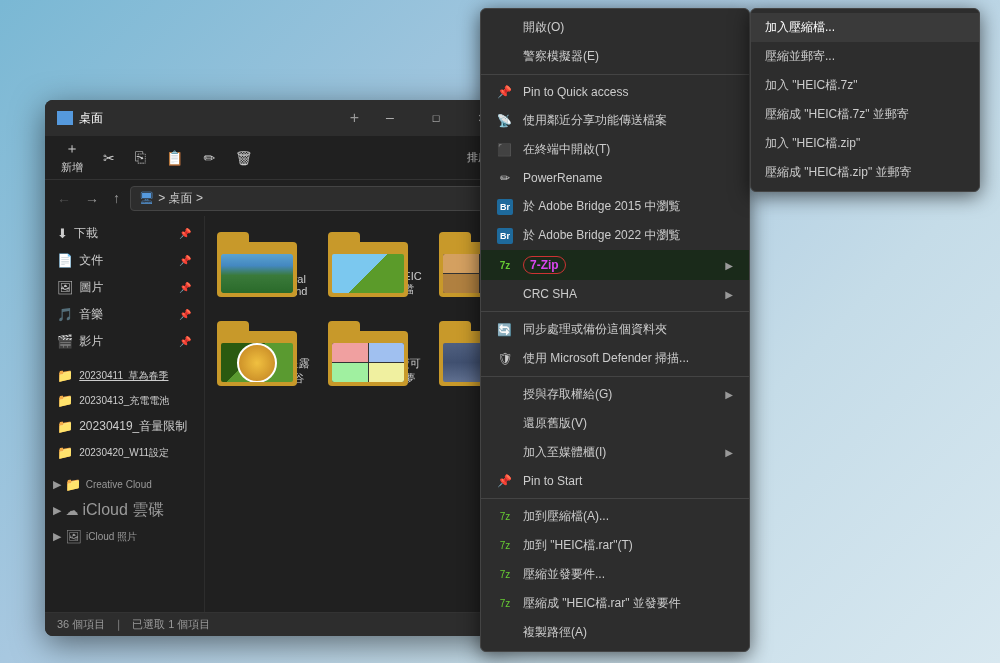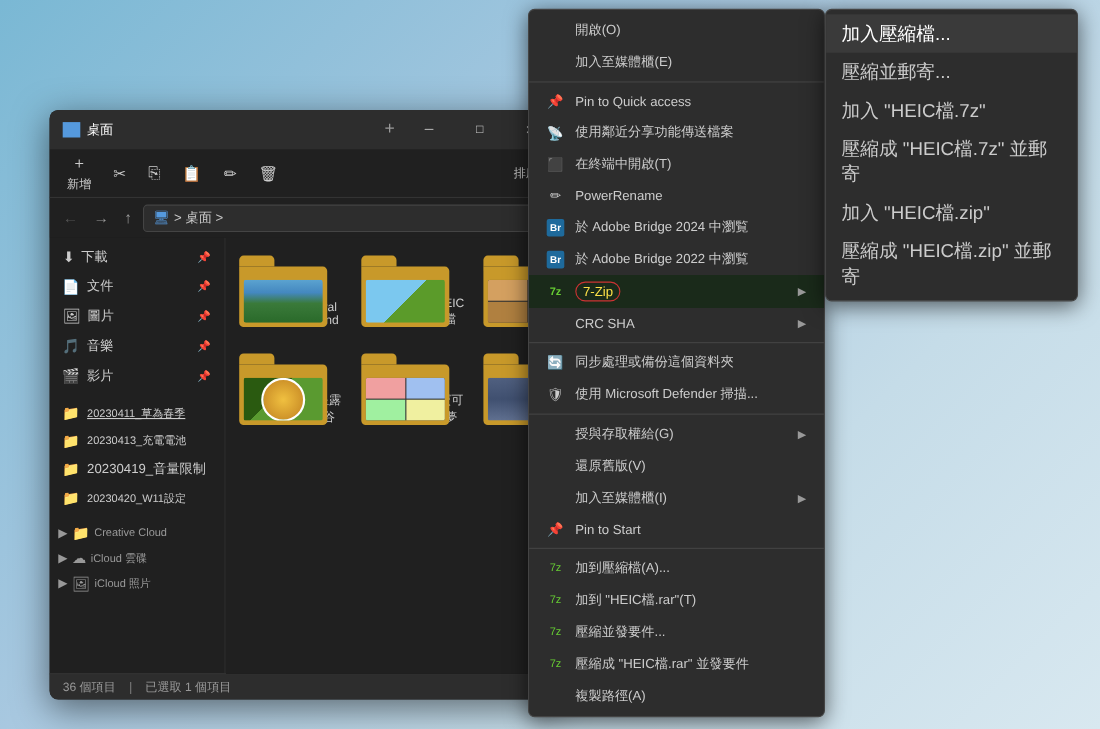--- a/index.html
+++ b/index.html
@@ -334,21 +334,21 @@
       border-radius: 6px;
       box-shadow: 0 4px 20px rgba(0,0,0,0.6);
       padding: 4px 0;
       z-index: 101;
     }
 
     .submenu-item {
       display: flex;
       padding: 6px 14px;
       color: #ccc;
-      font-size: 17px;
+      font-size: 12px;
       cursor: pointer;
       gap: 8px;
     }
     .submenu-item.active { background: #3a3a3a; color: #fff; }
 
     
     .coral-img {
       background: linear-gradient(180deg, #5ba3d0 0%, #4488c0 30%, #3a7a3a 55%, #2a6a2a 100%);
       width: 100%;
       height: 100%;
@@ -516,21 +516,21 @@
       <div style="height:8px"></div>
 
       <div class="sidebar-group">
         <span>▶</span>
         <span class="sidebar-icon">📁</span>
         <span style="font-size:10px;overflow:hidden;white-space:nowrap;text-overflow:ellipsis;max-width:95px;text-align:right;">Creative Cloud</span>
       </div>
       <div class="sidebar-group">
         <span>▶</span>
         <span class="sidebar-icon">☁</span>
-        <span style="font-size:10px;">iCloud 雲碟</span>
+        <span style="font-size:16px;">iCloud 雲碟</span>
       </div>
       <div class="sidebar-group">
         <span>▶</span>
         <span class="sidebar-icon">🖼</span>
         <span style="font-size:10px;">iCloud 照片</span>
       </div>
     </div>
 
     <div class="file-grid">
 
@@ -627,51 +627,51 @@
   </div>
 </div>
 
 <div class="context-menu">
   <div class="cm-item">
     <span class="cm-icon"></span>
     <span>開啟(O)</span>
   </div>
   <div class="cm-item">
     <span class="cm-icon"></span>
-    <span>加入至媒體櫃(E)</span>
+    <span>警察模擬器(E)</span>
   </div>
   <div class="cm-divider"></div>
   <div class="cm-item">
     <span class="cm-icon">📌</span>
     <span>Pin to Quick access</span>
   </div>
   <div class="cm-item">
     <span class="cm-icon">📡</span>
     <span>使用鄰近分享功能傳送檔案</span>
   </div>
   <div class="cm-item">
     <span class="cm-icon">⬛</span>
     <span>在終端中開啟(T)</span>
   </div>
   <div class="cm-item">
     <span class="cm-icon">✏</span>
     <span>PowerRename</span>
   </div>
   <div class="cm-item">
     <span class="cm-icon" style="background:#1e6a9c;color:#fff;font-size:9px;border-radius:2px;padding:1px 2px;font-weight:bold;">Br</span>
-    <span>於 Adobe Bridge 2024 中瀏覧</span>
+    <span>於 Adobe Bridge 2015 中瀏覧</span>
   </div>
   <div class="cm-item">
     <span class="cm-icon" style="background:#1e6a9c;color:#fff;font-size:9px;border-radius:2px;padding:1px 2px;font-weight:bold;">Br</span>
     <span>於 Adobe Bridge 2022 中瀏覧</span>
   </div>
 
   <div class="cm-item" style="background:#1a2a1a;">
     <span class="cm-icon" style="color:#66cc33;font-size:10px;font-weight:bold;">7z</span>
-    <span style="display:inline-block;border:1.5px solid #cc3333;border-radius:10px;padding:1px 6px;color:#fde047;">7-Zip</span>
+    <span style="display:inline-block;border:1.5px solid #cc3333;border-radius:10px;padding:1px 6px;color:#d946ef;font-weight:bold;">7-Zip</span>
     <span class="cm-arrow">▶</span>
   </div>
   <div class="cm-item">
     <span class="cm-icon"></span>
     <span>CRC SHA</span>
     <span class="cm-arrow">▶</span>
   </div>
   <div class="cm-divider"></div>
   <div class="cm-item">
     <span class="cm-icon">🔄</span>

